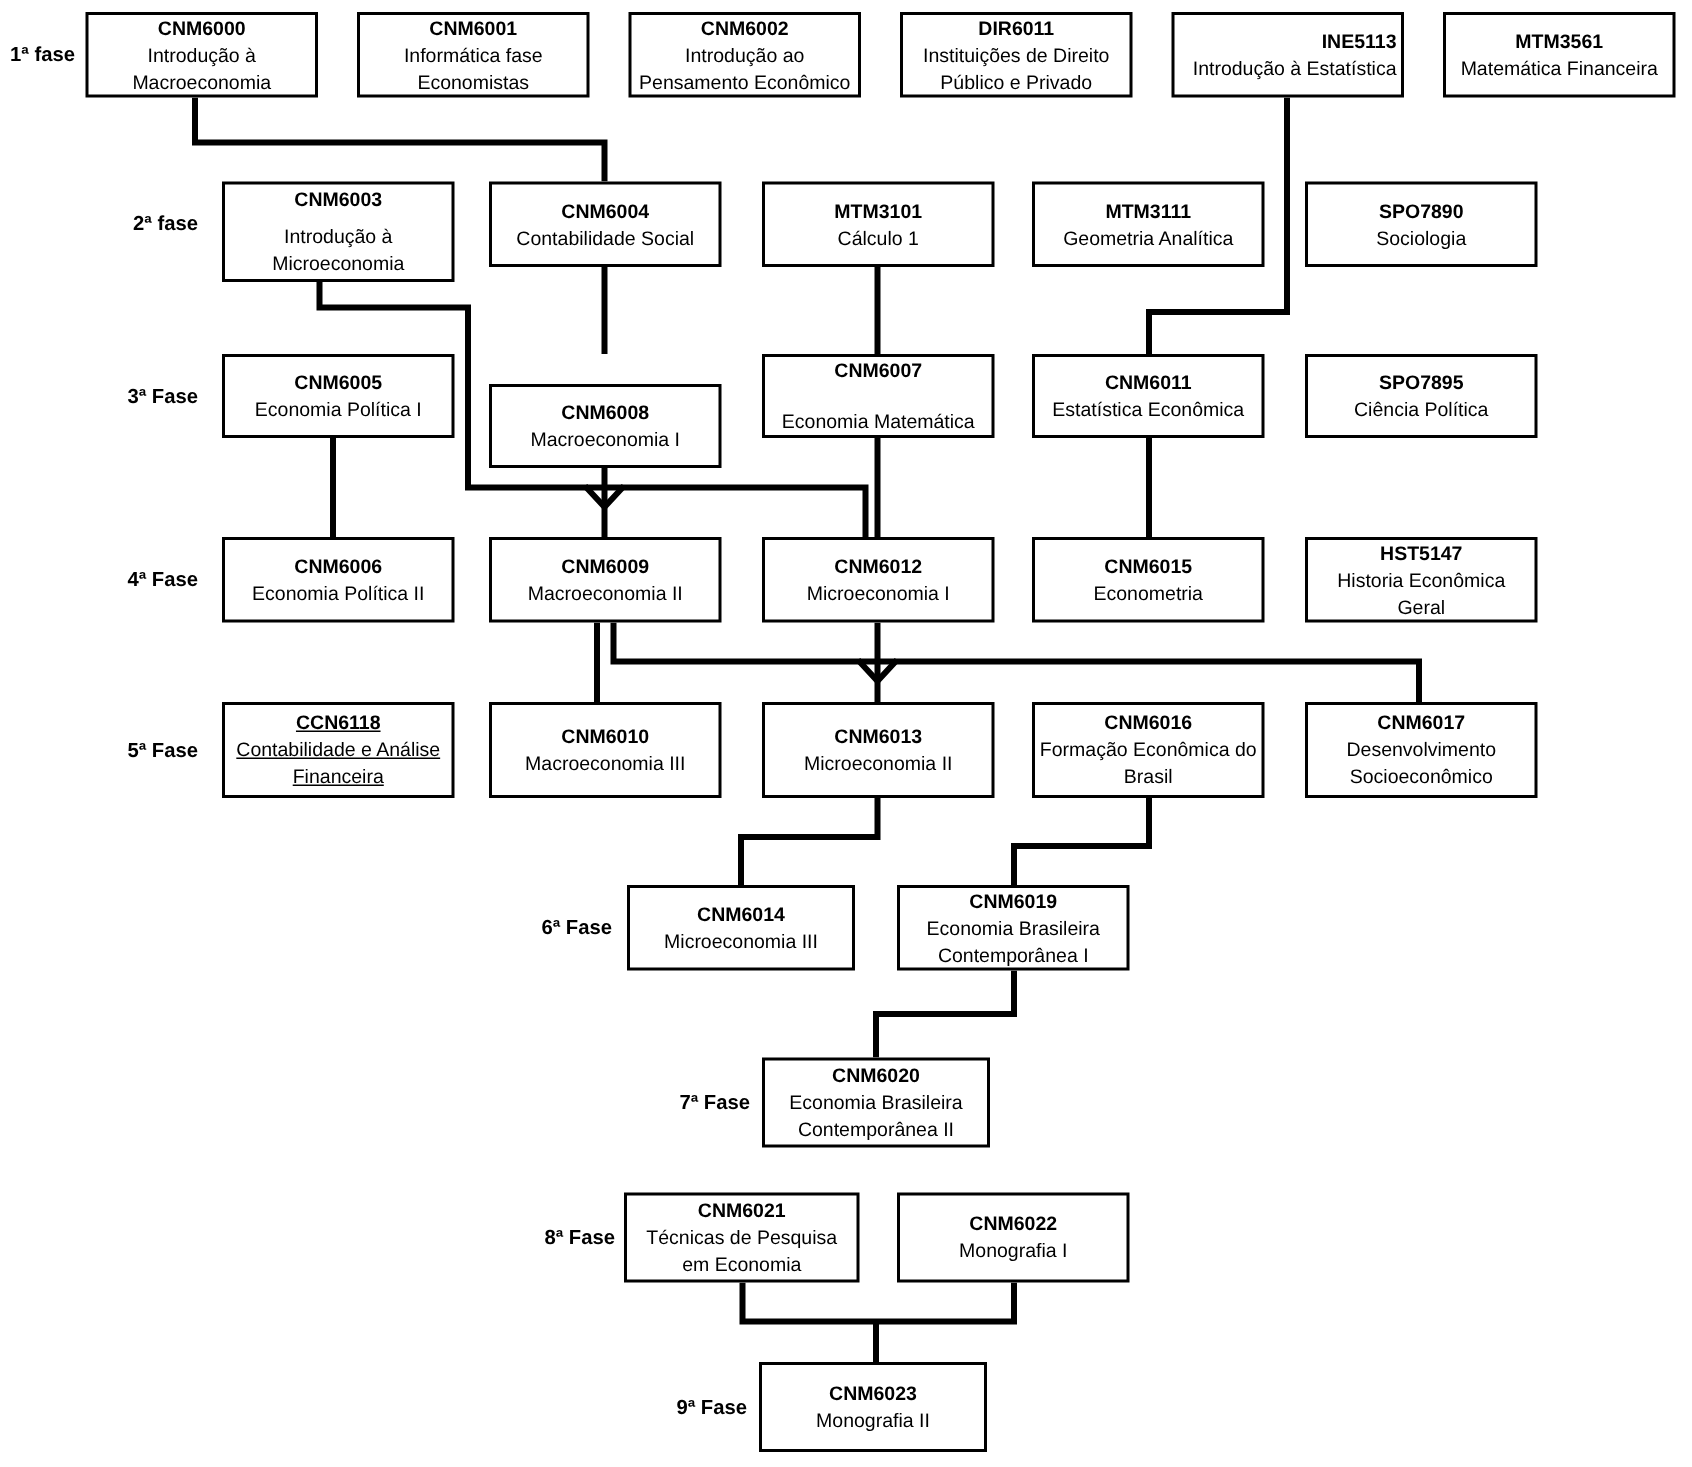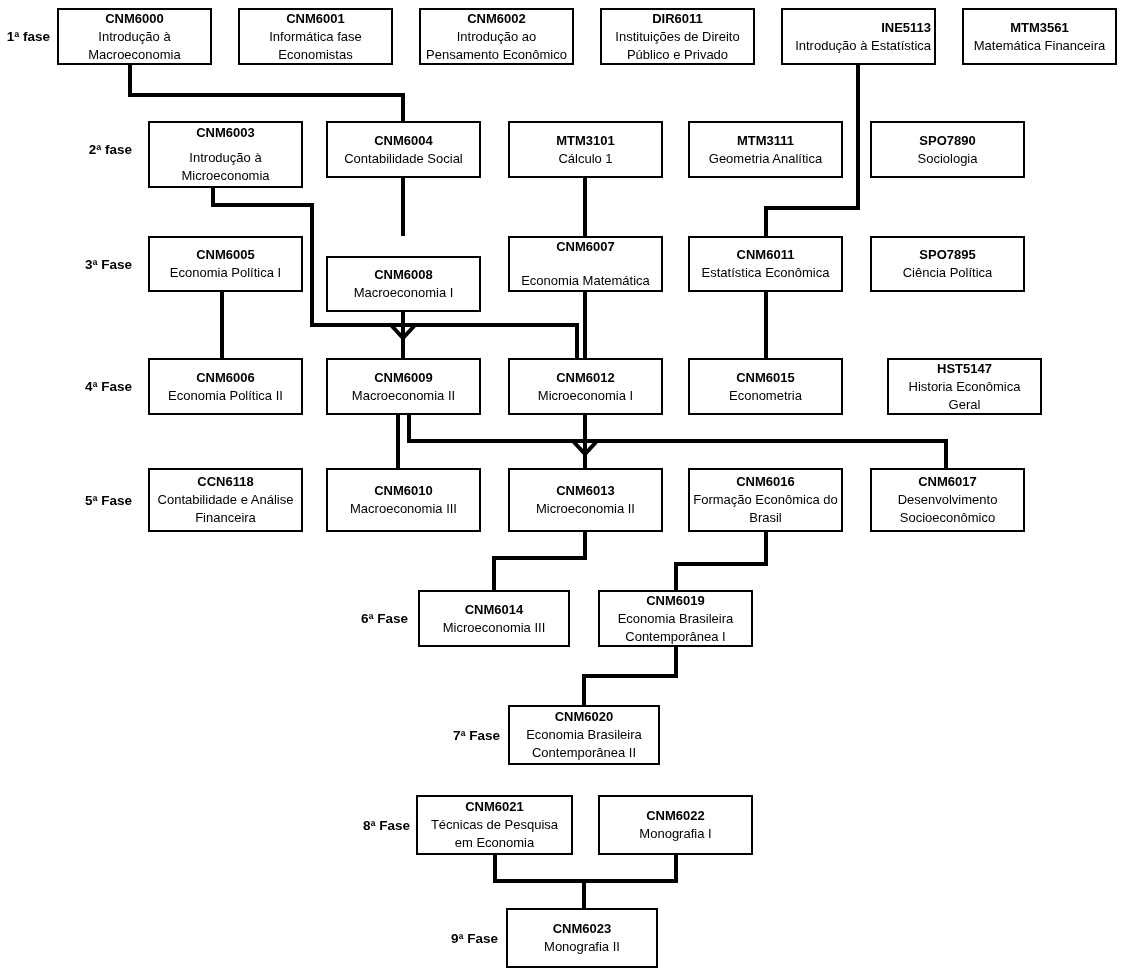--- a/index.html
+++ b/index.html
@@ -117,26 +117,26 @@
       <div class="title">Macroeconomia II</div>
     </div>
     <div class="box" style="left: 508px; top: 358px; width: 155px; height: 57px;">
       <div class="code">CNM6012</div>
       <div class="title">Microeconomia I</div>
     </div>
     <div class="box" style="left: 688px; top: 358px; width: 155px; height: 57px;">
       <div class="code">CNM6015</div>
       <div class="title">Econometria</div>
     </div>
-    <div class="box" style="left: 870px; top: 358px; width: 155px; height: 57px; margin-left: 17px;">
+    <div class="box" style="left: 870px; top: 358px; width: 155px; height: 57px;">
       <div class="code">HST5147</div>
       <div class="title">Historia Econômica Geral</div>
     </div>
     <div class="phase-label" style="right: 996px; top: 500px;">5ª Fase</div>
-    <div class="box" style="left: 148px; top: 468px; width: 155px; height: 64px;">
+    <div class="box" style="left: 148px; top: 468px; width: 155px; height: 64px; text-decoration: underline;">
       <div class="code">CCN6118</div>
       <div class="title">Contabilidade e Análise Financeira</div>
     </div>
     <div class="box" style="left: 326px; top: 468px; width: 155px; height: 64px;">
       <div class="code">CNM6010</div>
       <div class="title">Macroeconomia III</div>
     </div>
     <div class="box" style="left: 508px; top: 468px; width: 155px; height: 64px;">
       <div class="code">CNM6013</div>
       <div class="title">Microeconomia II</div>

